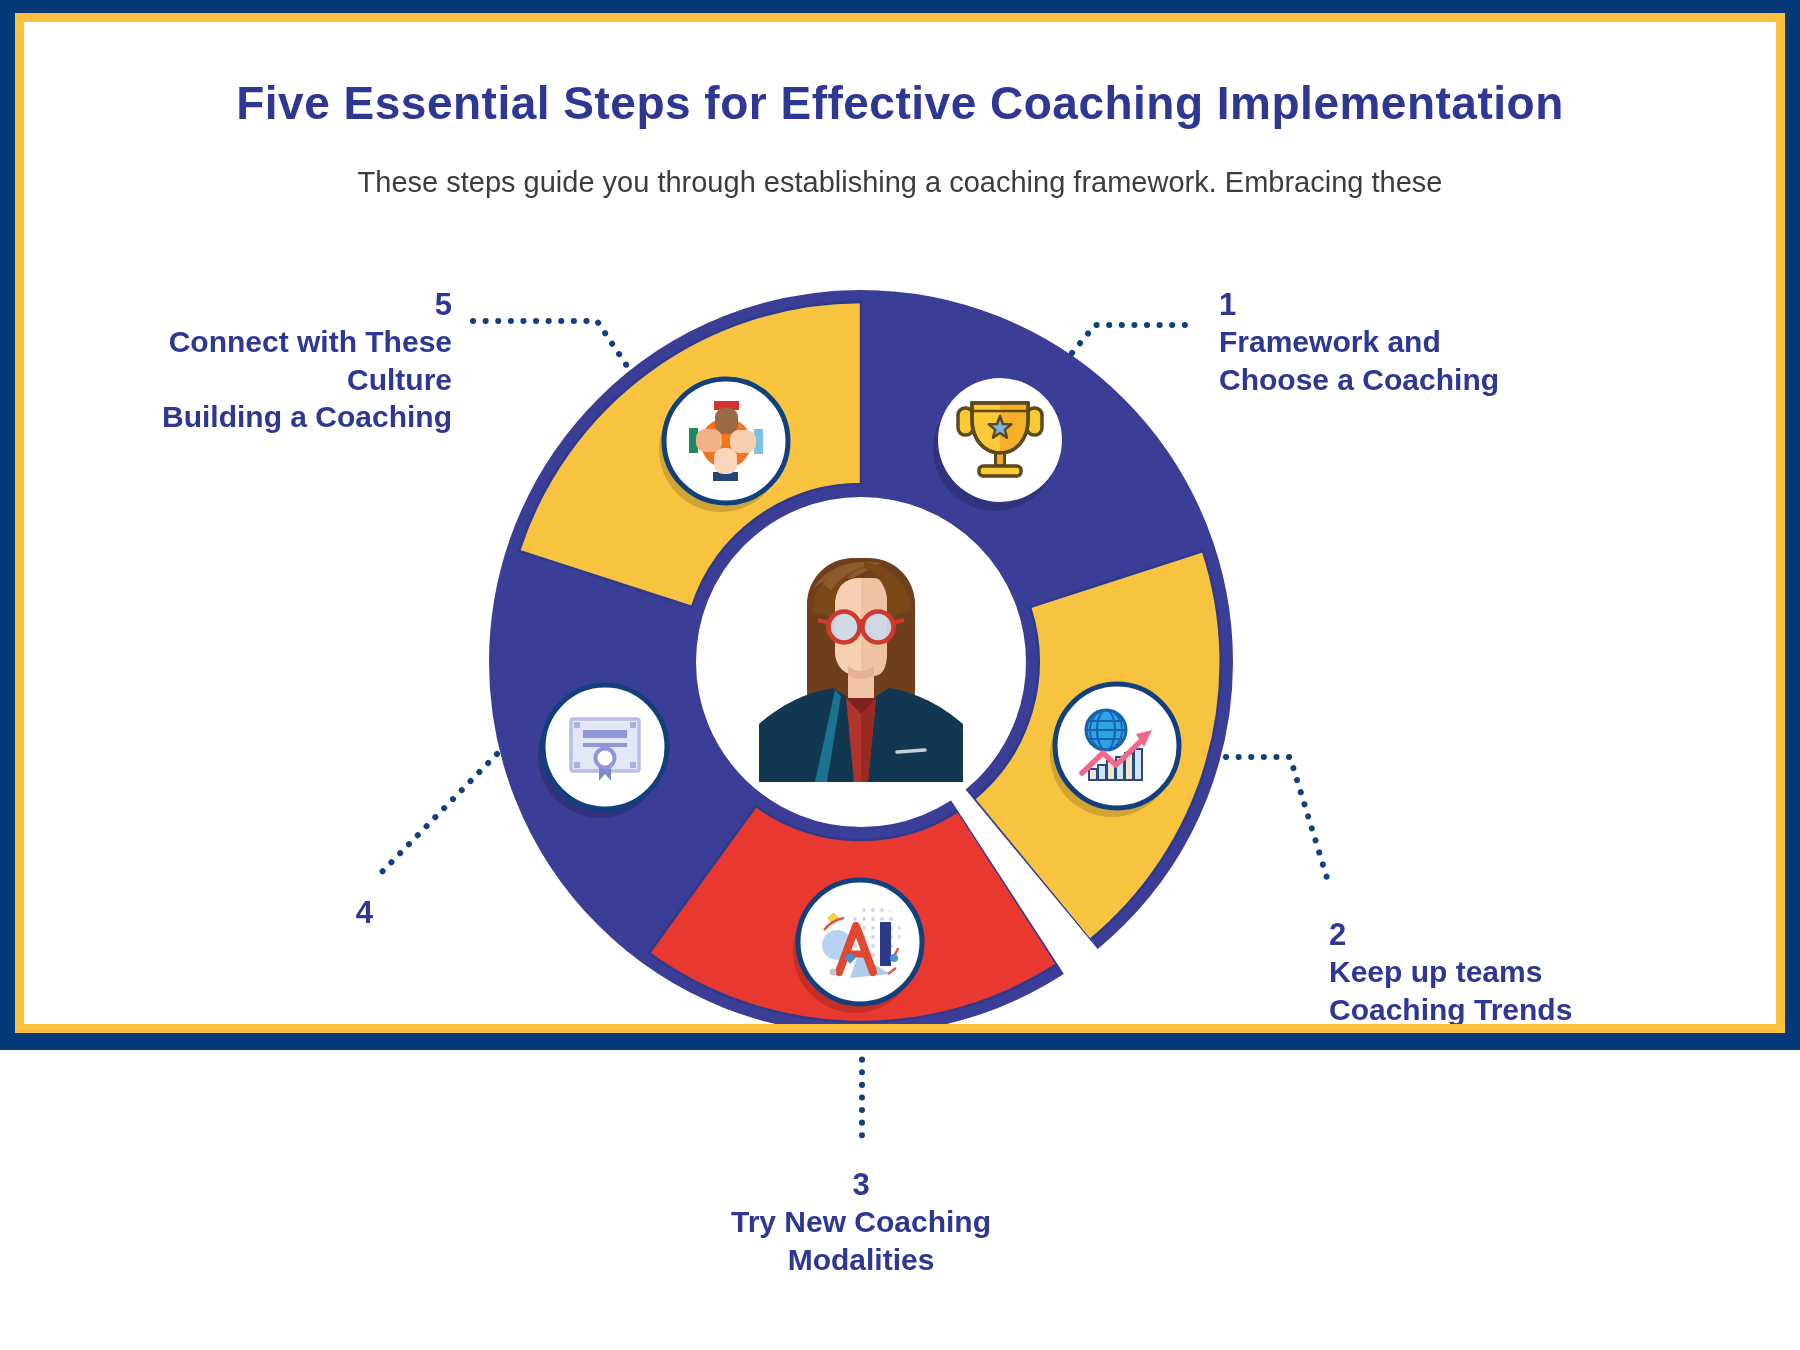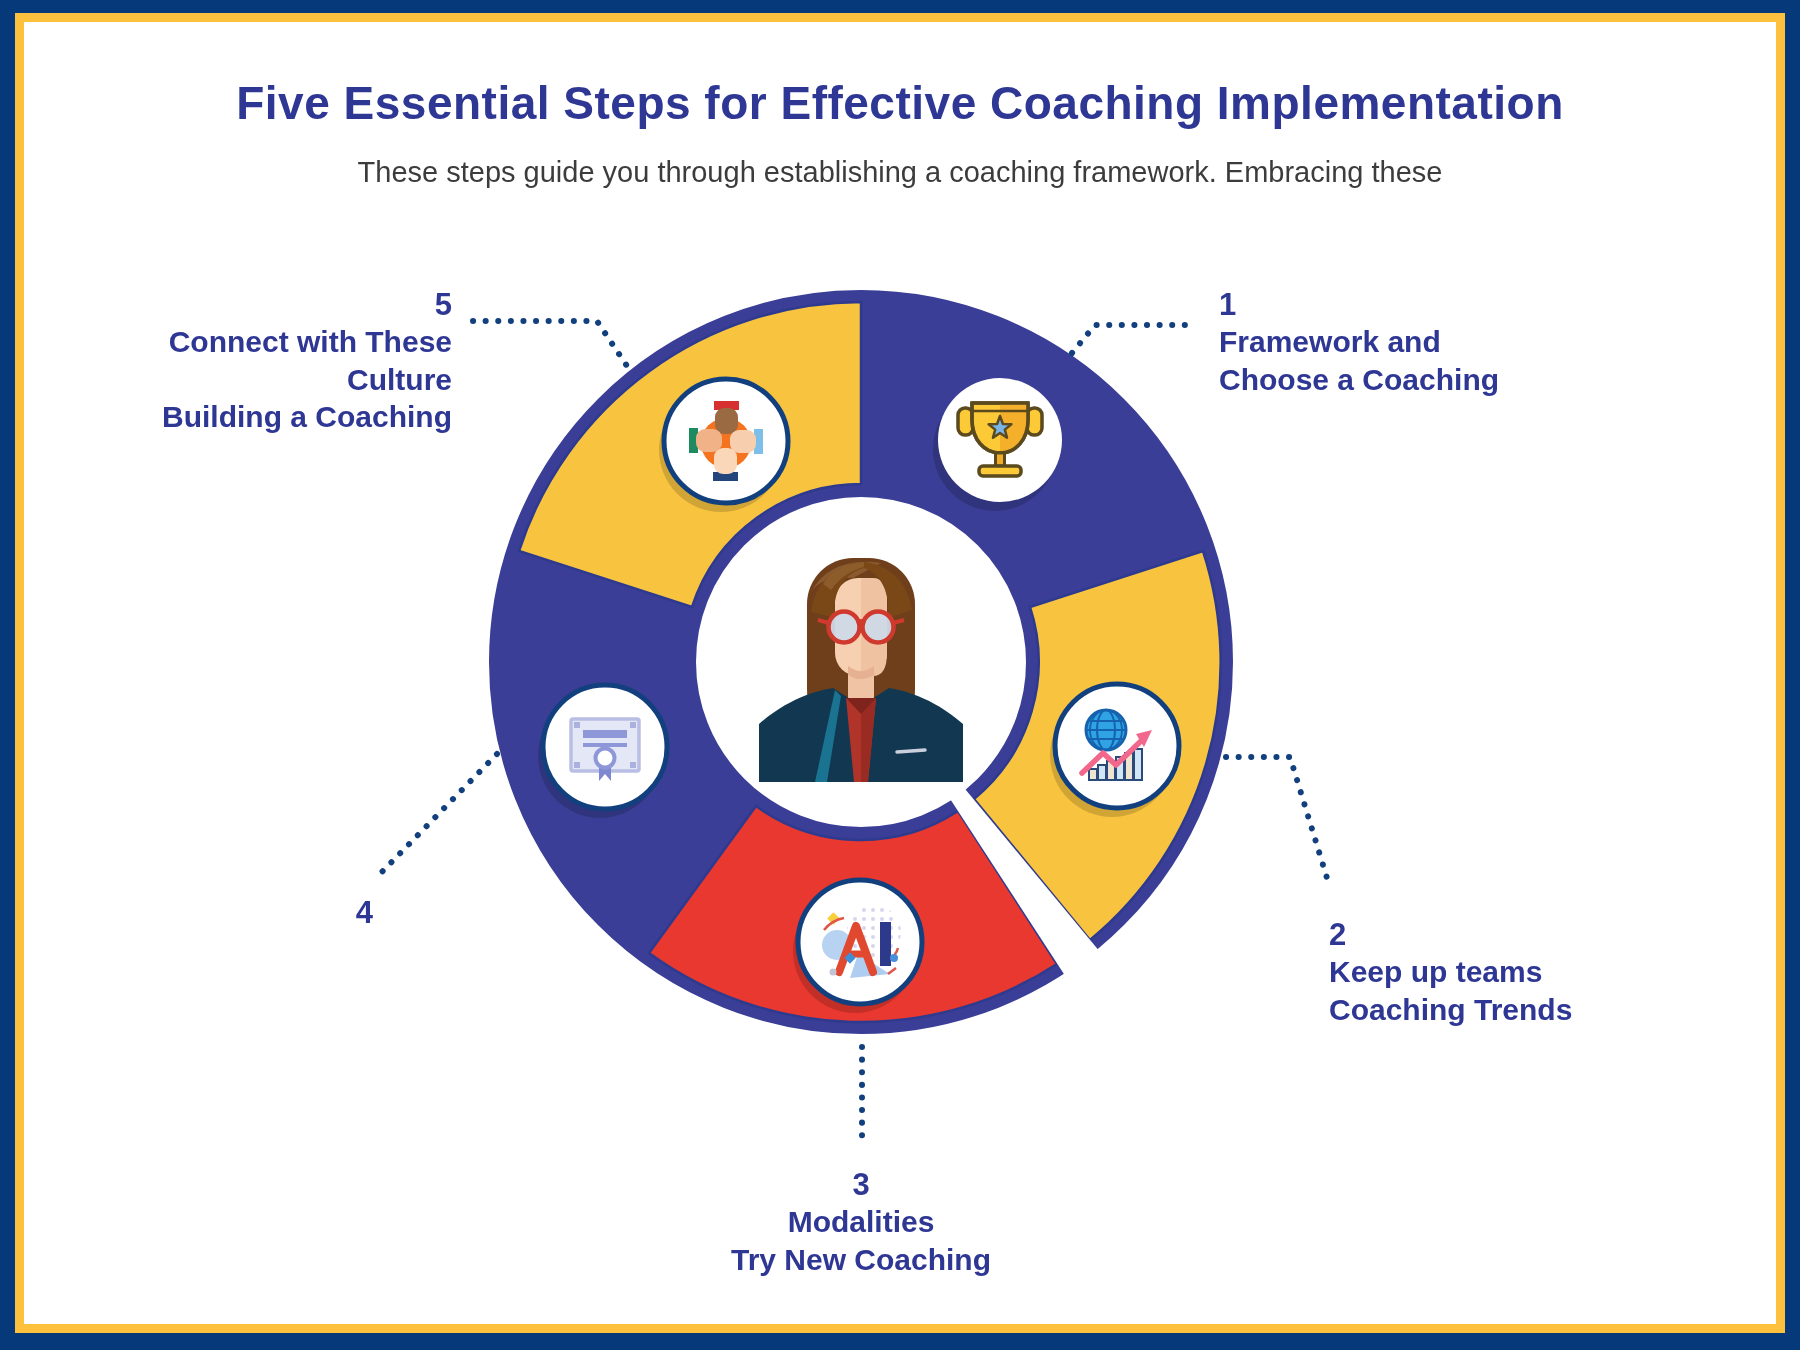--- a/index.html
+++ b/index.html
@@ -8,28 +8,28 @@
     --segment-yellow:#f8c440;
     --segment-red:#e8382f;
     --border-navy:#12407e;
     --frame-navy:#05397a;
     --frame-gold:#fdc13e;
     --subtitle-gray:#3c3c3c;
   }
   *{margin:0;padding:0;box-sizing:border-box;}
   html,body{width:1800px;height:1350px;overflow:hidden;background:#ffffff;
     font-family:"Liberation Sans","DejaVu Sans",sans-serif;}
-  .canvas{position:relative;width:1800px;height:1350px;background:#ffffff;}
+  .canvas{position:relative;width:1800px;height:1050px;background:#ffffff;}
   .frame-navy{position:absolute;inset:0;border-style:solid;border-color:var(--frame-navy);
     border-width:13px 15px 17px 15px;z-index:20;pointer-events:none;}
   .frame-gold{position:absolute;top:13px;left:15px;right:15px;bottom:17px;
     border:9px solid var(--frame-gold);z-index:20;pointer-events:none;}
   .title{position:absolute;top:76px;left:0;width:1800px;text-align:center;
     font-size:46px;font-weight:800;color:var(--accent-indigo);letter-spacing:.5px;}
-  .subtitle{position:absolute;top:150px;left:0;width:1800px;text-align:center;
+  .subtitle{position:absolute;top:160px;left:0;width:1800px;text-align:center;
     font-size:29px;line-height:44px;color:var(--subtitle-gray);font-weight:400;}
   .donut-svg{position:absolute;left:0;top:0;}
   .step-label{position:absolute;color:var(--accent-indigo);}
   .step-num{font-size:31px;font-weight:700;line-height:37px;}
   .step-line{font-size:30px;font-weight:700;line-height:37.5px;}
   .step1{left:1219px;top:286px;text-align:left;}
   .step2{left:1329px;top:916px;text-align:left;}
   .step3{left:611px;top:1166px;width:500px;text-align:center;}
   .step4{left:73px;top:894px;width:300px;text-align:right;}
   .step5{left:102px;top:286px;width:350px;text-align:right;}
@@ -208,22 +208,22 @@
   </div>
 
   <div class="step-label step2">
     <div class="step-num">2</div>
     <div class="step-line">Keep up teams</div>
     <div class="step-line">Coaching Trends</div>
   </div>
 
   <div class="step-label step3">
     <div class="step-num">3</div>
+    <div class="step-line">Try New Coaching</div>
     <div class="step-line">Modalities</div>
-    <div class="step-line">Try New Coaching</div>
   </div>
 
   <div class="step-label step4">
     <div class="step-num">4</div>
   </div>
 
   <div class="step-label step5">
     <div class="step-num">5</div>
     <div class="step-line">Connect with These</div>
     <div class="step-line">Culture</div>

